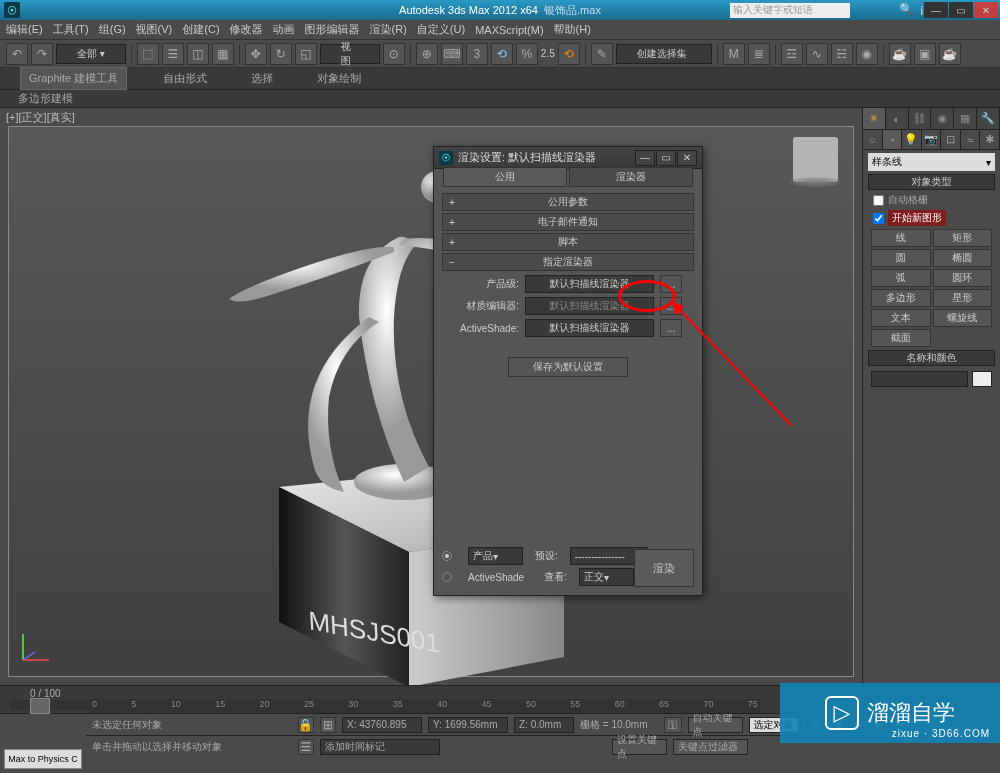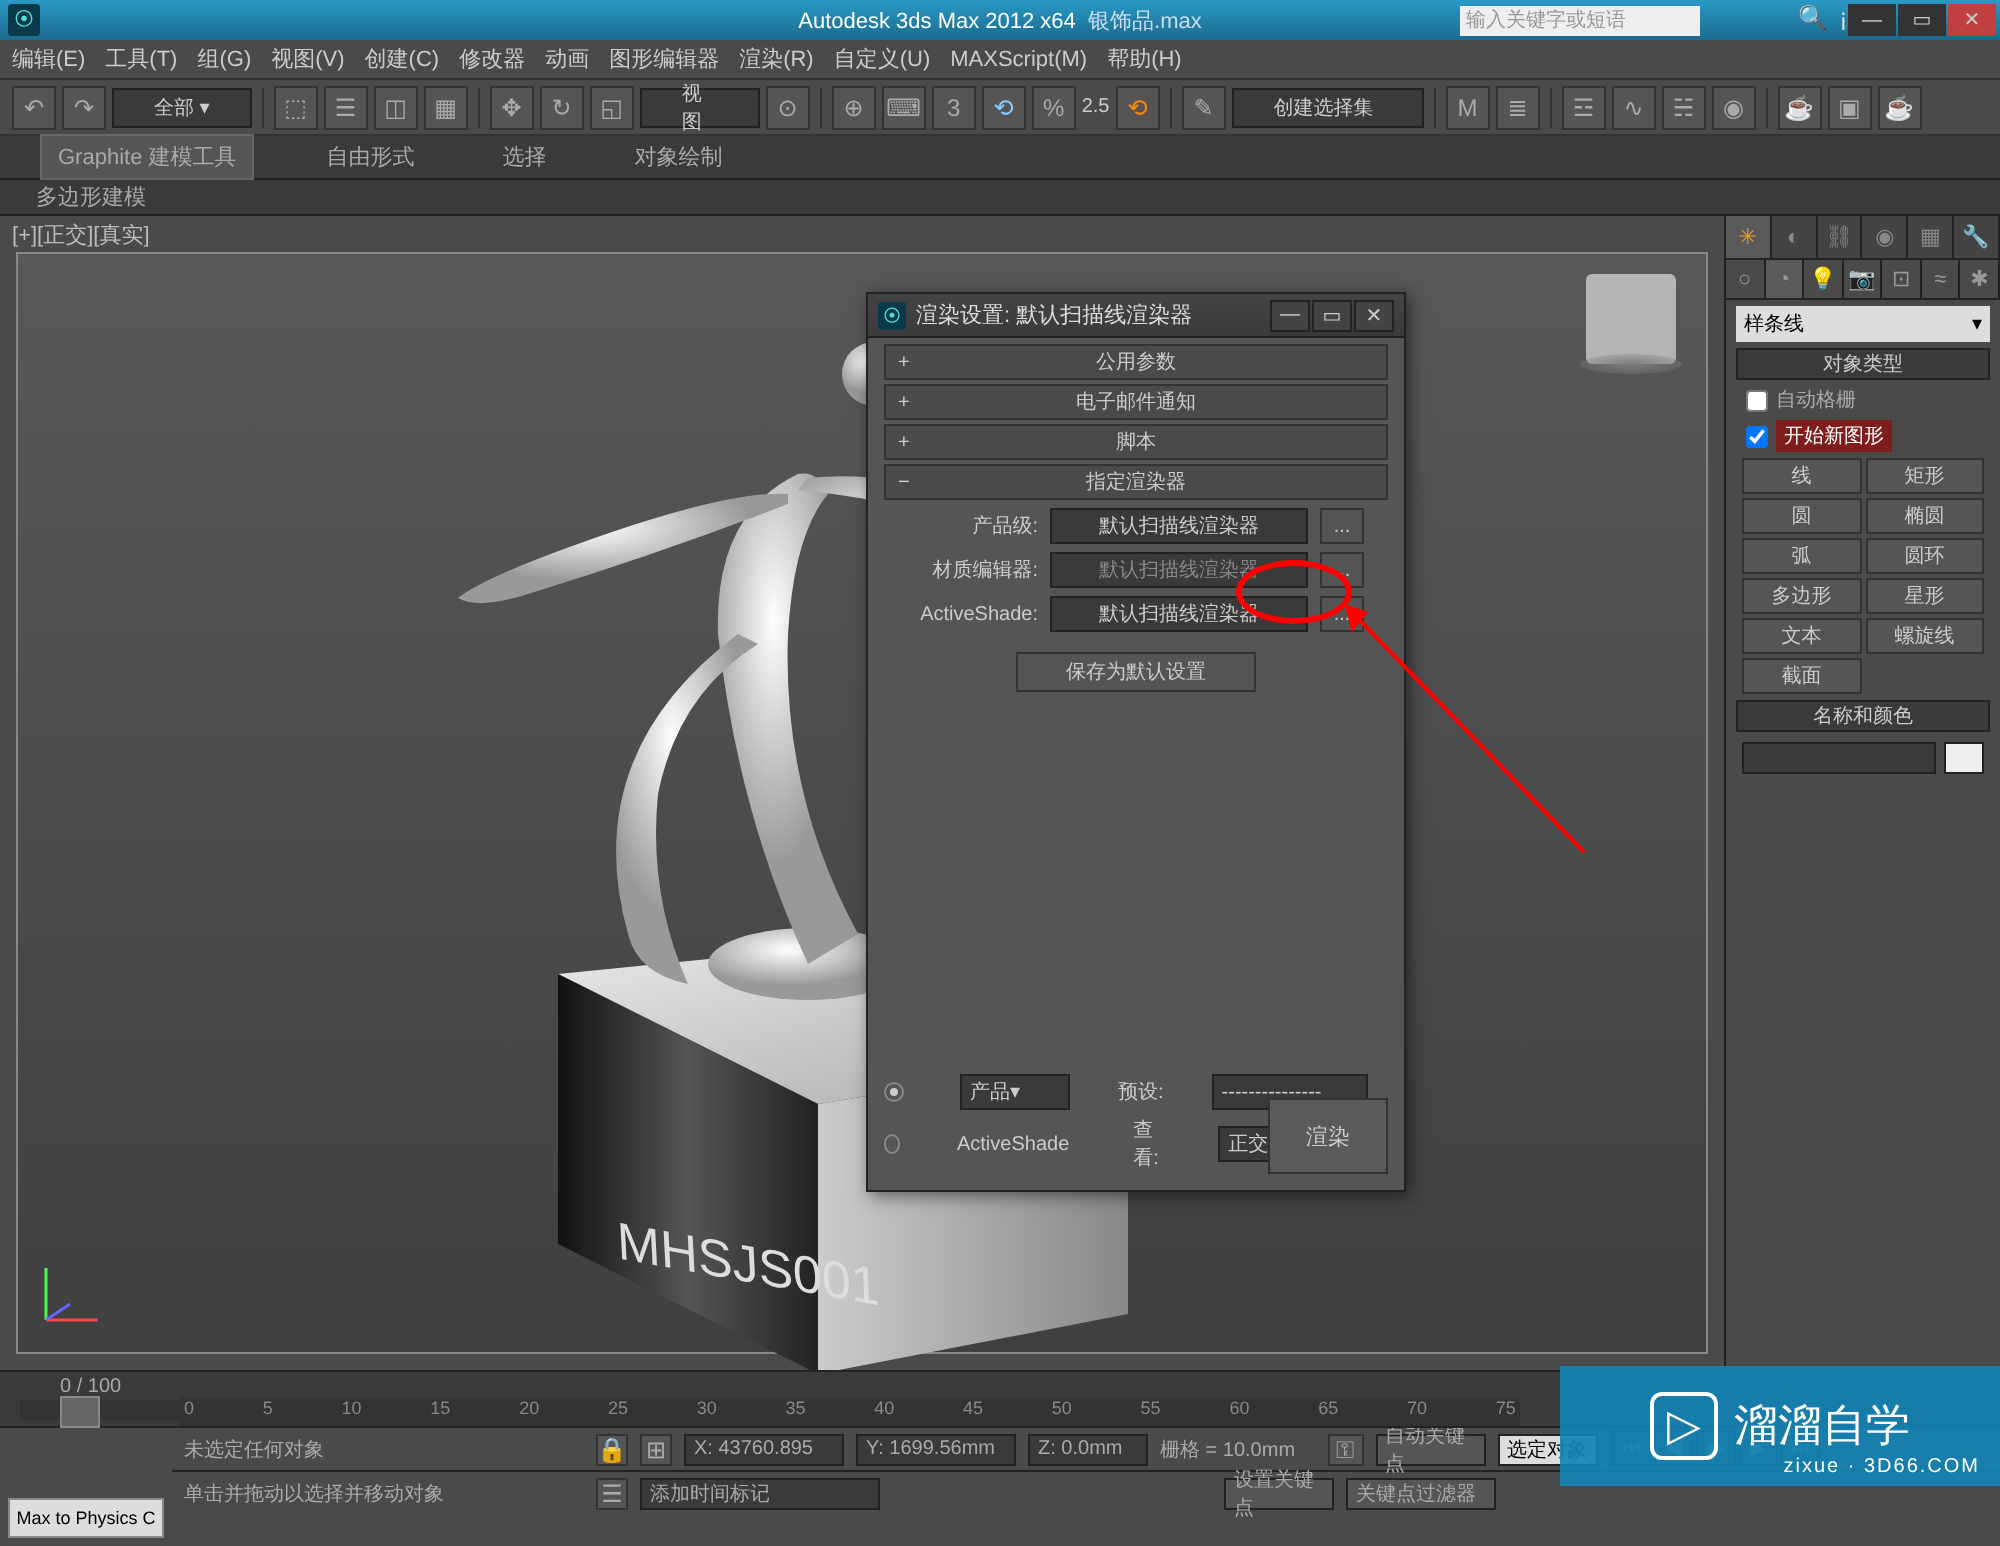--- a/index.html
+++ b/index.html
@@ -53,24 +53,24 @@
 .dlg-tab.active { background: #5a5a5a; }
 
 .dlg-section { margin: 3px 8px; }
 .dlg-rollout { height: 18px; background: #4a4a4a; border: 1px solid #333; display: flex; align-items: center; justify-content: center; font-size: 10px; color: #ccc; position: relative; margin-bottom: 2px; }
 .dlg-rollout .toggle { position: absolute; left: 6px; font-size: 10px; }
 
 .dlg-row { display: flex; align-items: center; margin: 4px 12px; gap: 6px; font-size: 10px; color:#ccc;}
 .dlg-row .lbl { width: 65px; text-align: right; }
 .dlg-field { flex: 1; height: 18px; background: #3a3a3a; border: 1px solid #222; display: flex; align-items: center; justify-content: center; font-size: 10px; color: #ccc; }
 .dlg-btn-sm { width: 22px; height: 18px; background: #555; border: 1px solid #333; display:flex;align-items:center;justify-content:center;font-size:10px;color:#ccc;}
-.dlg-savebtn { width: 120px; height: 20px; margin: 10px auto; background: #555; border: 1px solid #333; display:flex;align-items:center;justify-content:center;font-size:10px;}
+.dlg-savebtn { width: 120px; height: 20px; margin: 20px auto; background: #555; border: 1px solid #333; display:flex;align-items:center;justify-content:center;font-size:10px;}
 
 .dlg-bottom { position: absolute; bottom: 6px; left: 8px; right: 8px; }
-.dlg-bottom-row { display: flex; align-items: center; gap: 24px; margin: 3px 0; font-size:10px; }
+.dlg-bottom-row { display: flex; align-items: center; gap: 12px; margin: 3px 0; font-size:10px; }
 .dlg-drop { height: 18px; background: #3a3a3a; border: 1px solid #222; font-size: 10px; padding: 0 4px; display:flex;align-items:center; color:#ccc;}
 .dlg-radio { width:10px;height:10px;border-radius:50%;border:1px solid #888;margin-right:4px; position:relative;}
 .dlg-radio.checked::after{content:'';position:absolute;top:2px;left:2px;width:4px;height:4px;background:#ccc;border-radius:50%;}
 .dlg-render-btn { width: 60px; height: 38px; background: #5a5a5a; border: 1px solid #333; display:flex;align-items:center;justify-content:center;font-size:11px;color:#ccc; position:absolute;right:0;bottom:2px;}
 
 
 .red-circle { position: absolute; top: 280px; left: 618px; width: 58px; height: 32px; border: 3px solid #f00; border-radius: 50%; pointer-events: none; z-index: 100; }
 .red-arrow { position: absolute; top: 296px; left: 662px; width: 160px; height: 160px; pointer-events: none; z-index: 100; }
 
 
@@ -248,20 +248,24 @@
 <div class="dialog">
   <div class="dialog-title">
     <div class="dlg-icon">⦿</div>
     <span>渲染设置: 默认扫描线渲染器</span>
     <div class="dlg-ctrls">
       <div class="dlg-btn">—</div>
       <div class="dlg-btn">▭</div>
       <div class="dlg-btn">✕</div>
     </div>
   </div>
+  <div class="dlg-tabs" style="margin-top:-3px">
+    <div class="dlg-tab active">公用</div>
+    <div class="dlg-tab">渲染器</div>
+  </div>
   <div class="dlg-section">
     <div class="dlg-rollout">
         <span class="toggle">+</span>
         <span>公用参数</span>
       </div>
     <div class="dlg-rollout">
         <span class="toggle">+</span>
         <span>电子邮件通知</span>
       </div>
     <div class="dlg-rollout">

